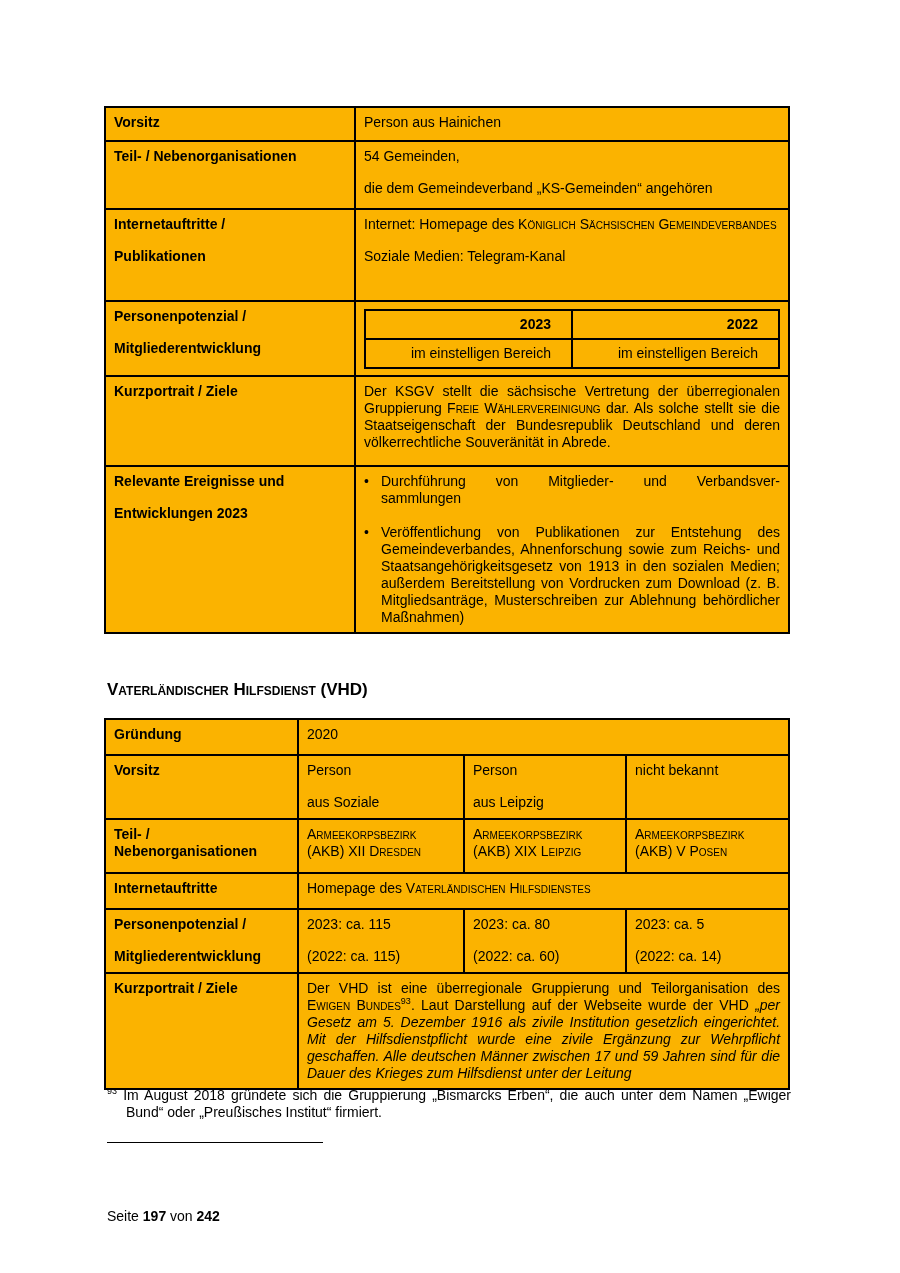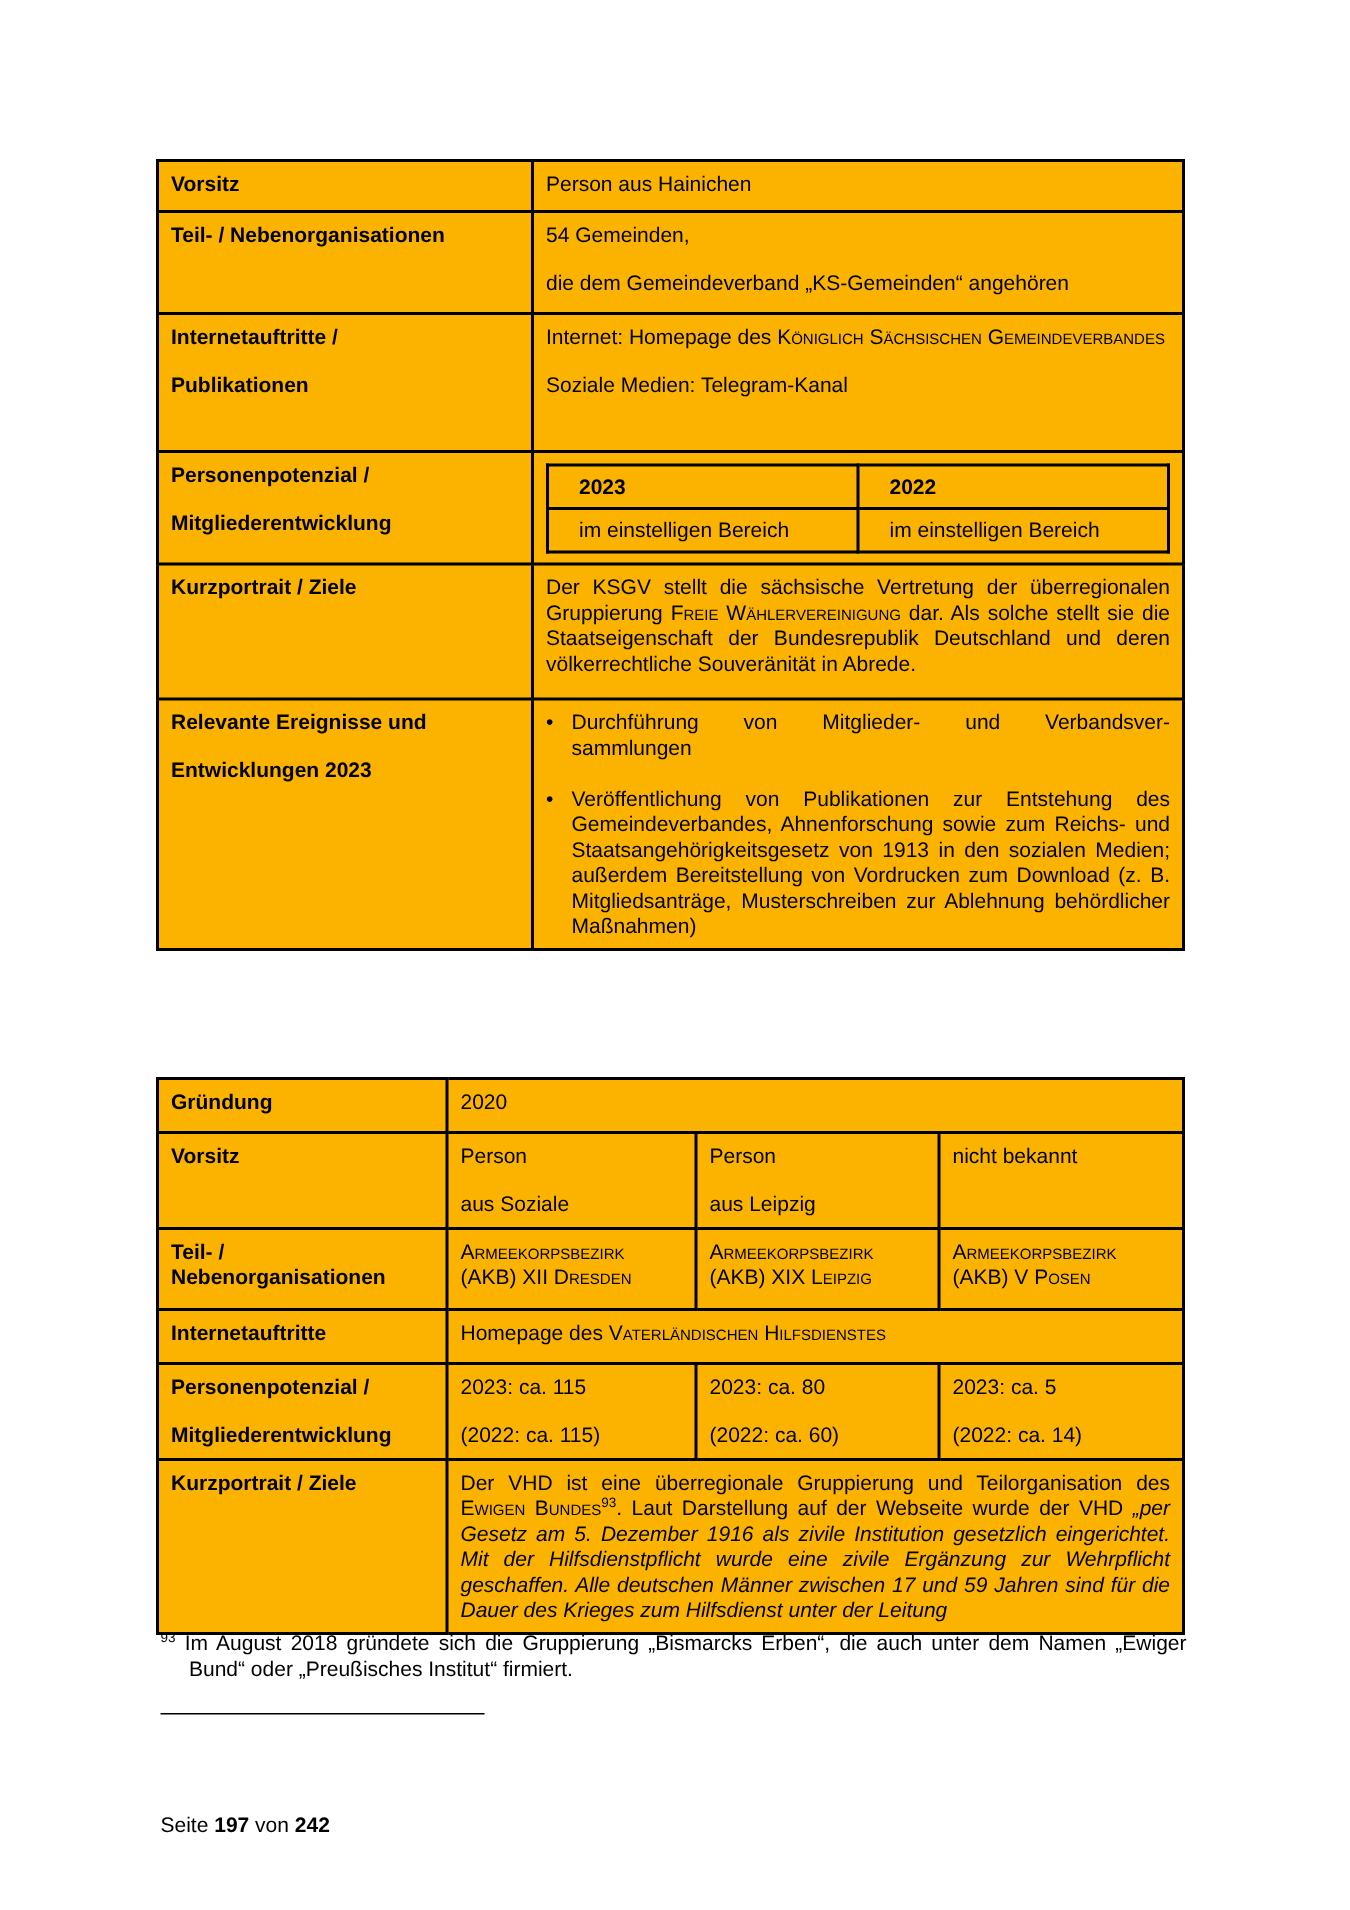--- a/index.html
+++ b/index.html
@@ -16,21 +16,21 @@
   }
   .bold { font-weight:bold; }
   .gap  { margin-top:15px; }
   .just { text-align:justify; }
   .just-all { text-align:justify; text-align-last:justify; }
   .sc { font-variant:small-caps; }
   .it { font-style:italic; }
   .nested { width:100%; border-collapse:collapse; table-layout:fixed; margin-top:1px; }
   .nested td {
     border:2px solid var(--border-color); background:var(--table-bg);
-    text-align:left; vertical-align:middle; padding:5px 20px; font-size:14px; line-height:17px;
+    text-align:right; vertical-align:middle; padding:5px 20px; font-size:14px; line-height:17px;
   }
   .bullet-item { display:flex; }
   .bullet-marker { flex:0 0 17px; }
   .bullet-body { flex:1; text-align:justify; }
   sup { font-size:9px; line-height:0; vertical-align:super; }
   .heading { position:absolute; left:107px; top:680px; font-size:17px; font-weight:bold; font-variant:small-caps; }
   .fn-rule { position:absolute; left:107px; top:1142px; width:216px; height:0; border-top:1px solid #000; }
   .footnote {
     position:absolute; left:107px; top:1087px; width:684px; font-size:14px; line-height:17px;
     text-align:justify; padding-left:19px; text-indent:-19px;
@@ -112,20 +112,21 @@
           </div>
           <div class="bullet-item gap" style="margin-top:17px;">
             <span class="bullet-marker">•</span>
             <span class="bullet-body">Veröffentlichung von Publikationen zur Entstehung des Gemeindeverbandes, Ahnenforschung sowie zum Reichs- und Staatsangehörigkeitsgesetz von 1913 in den sozialen Medien; außerdem Bereitstellung von Vordrucken zum Download (z. B. Mitgliedsanträge, Musterschreiben zur Ablehnung behördlicher Maßnahmen)</span>
           </div>
         </td>
       </tr>
     </tbody>
   </table>
 
+  <div class="heading">Vaterländischer Hilfsdienst (VHD)</div>
 
   <table class="doc-table" style="top:718px;">
     <colgroup>
         <col style="width:193px">
         <col style="width:166px">
         <col style="width:162px">
         <col style="width:163px">
       </colgroup>
     <tbody>
       <tr style="height:36px">

